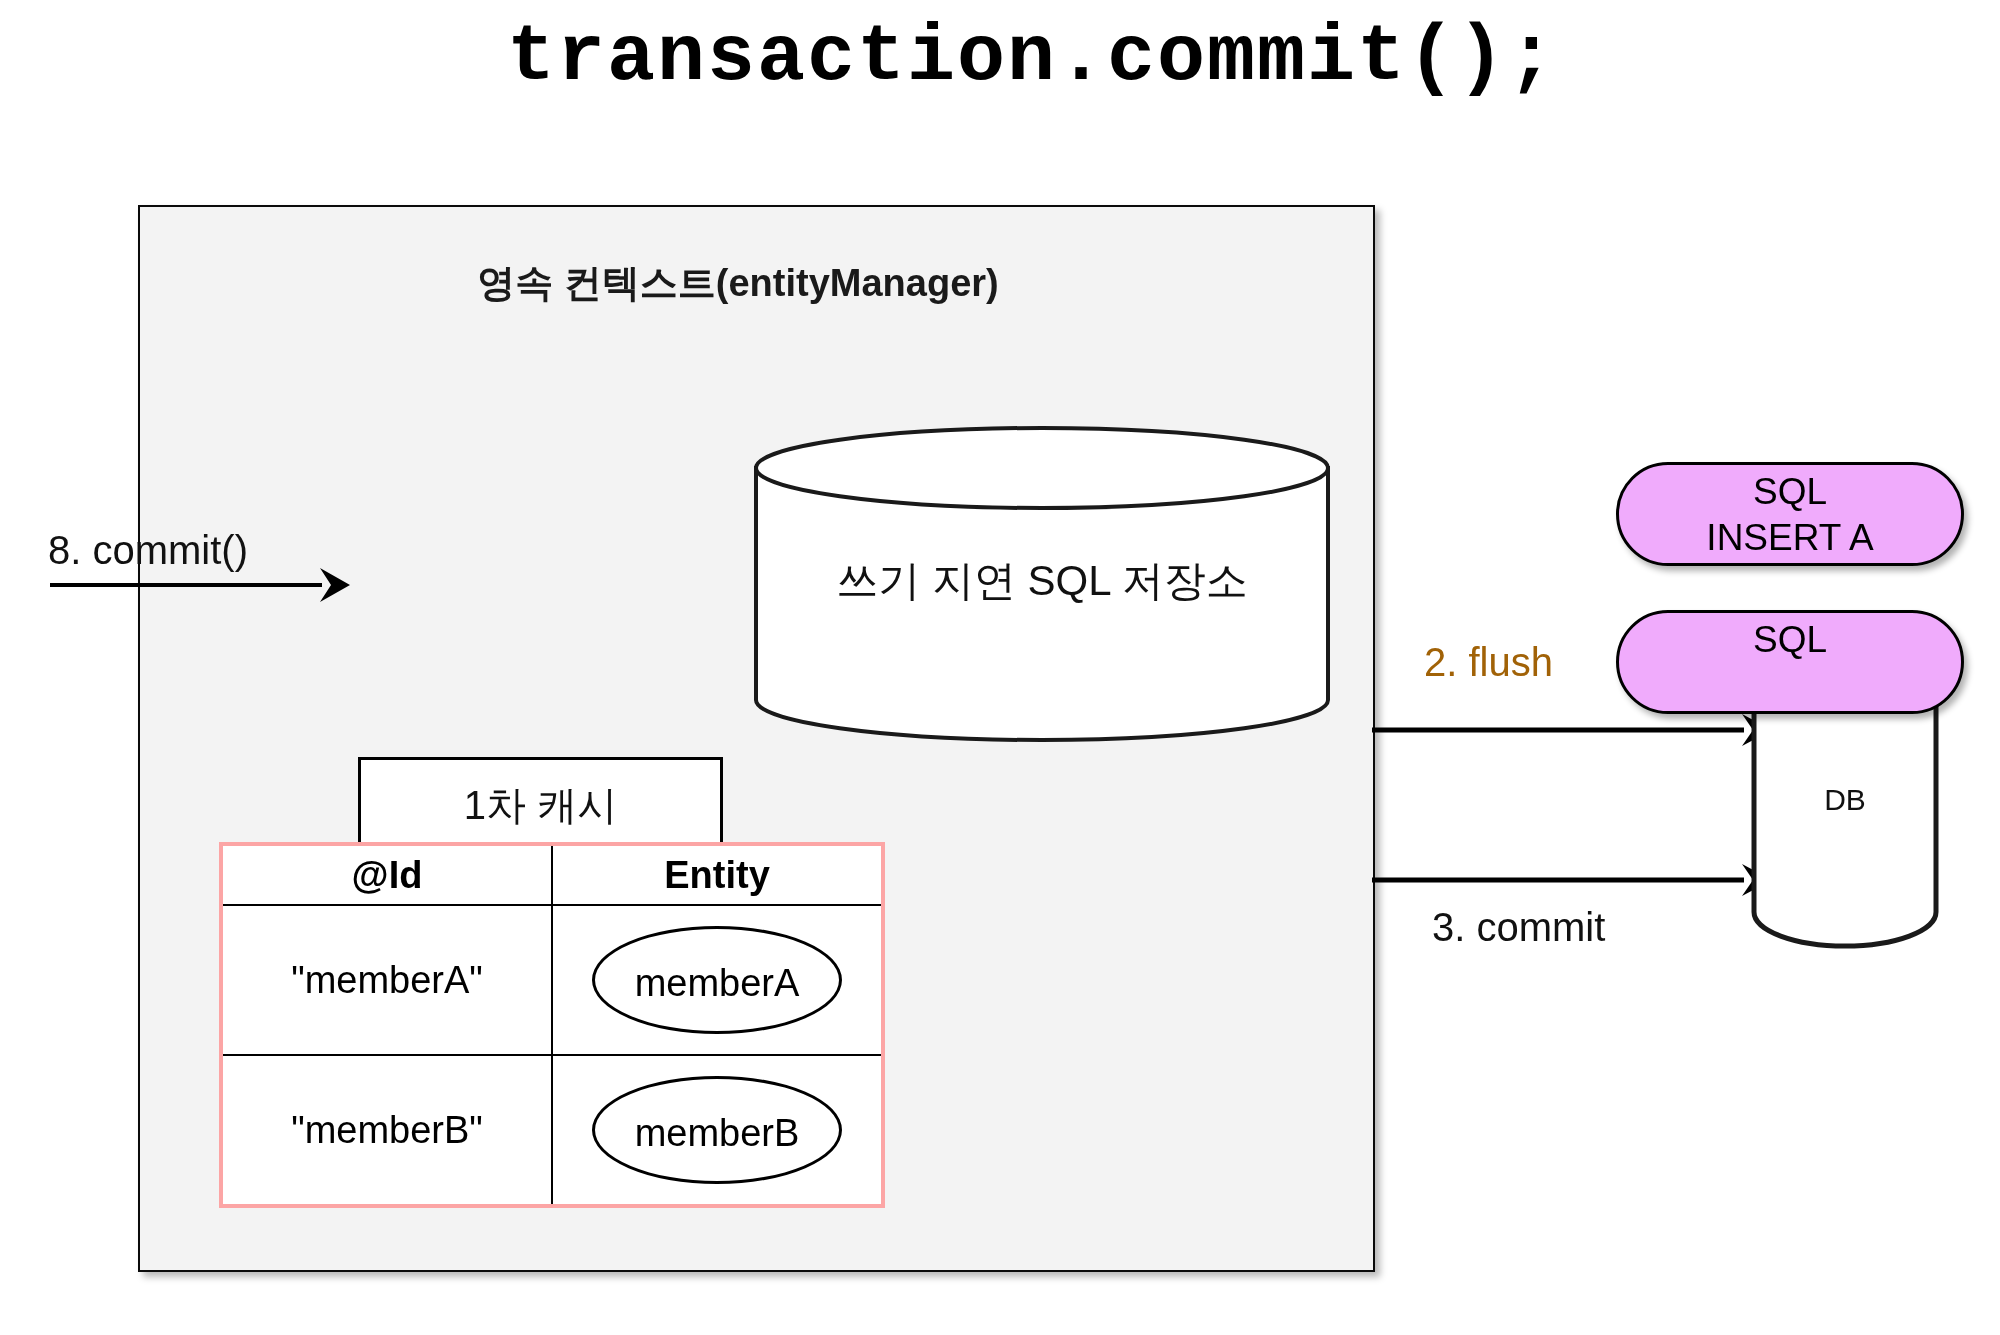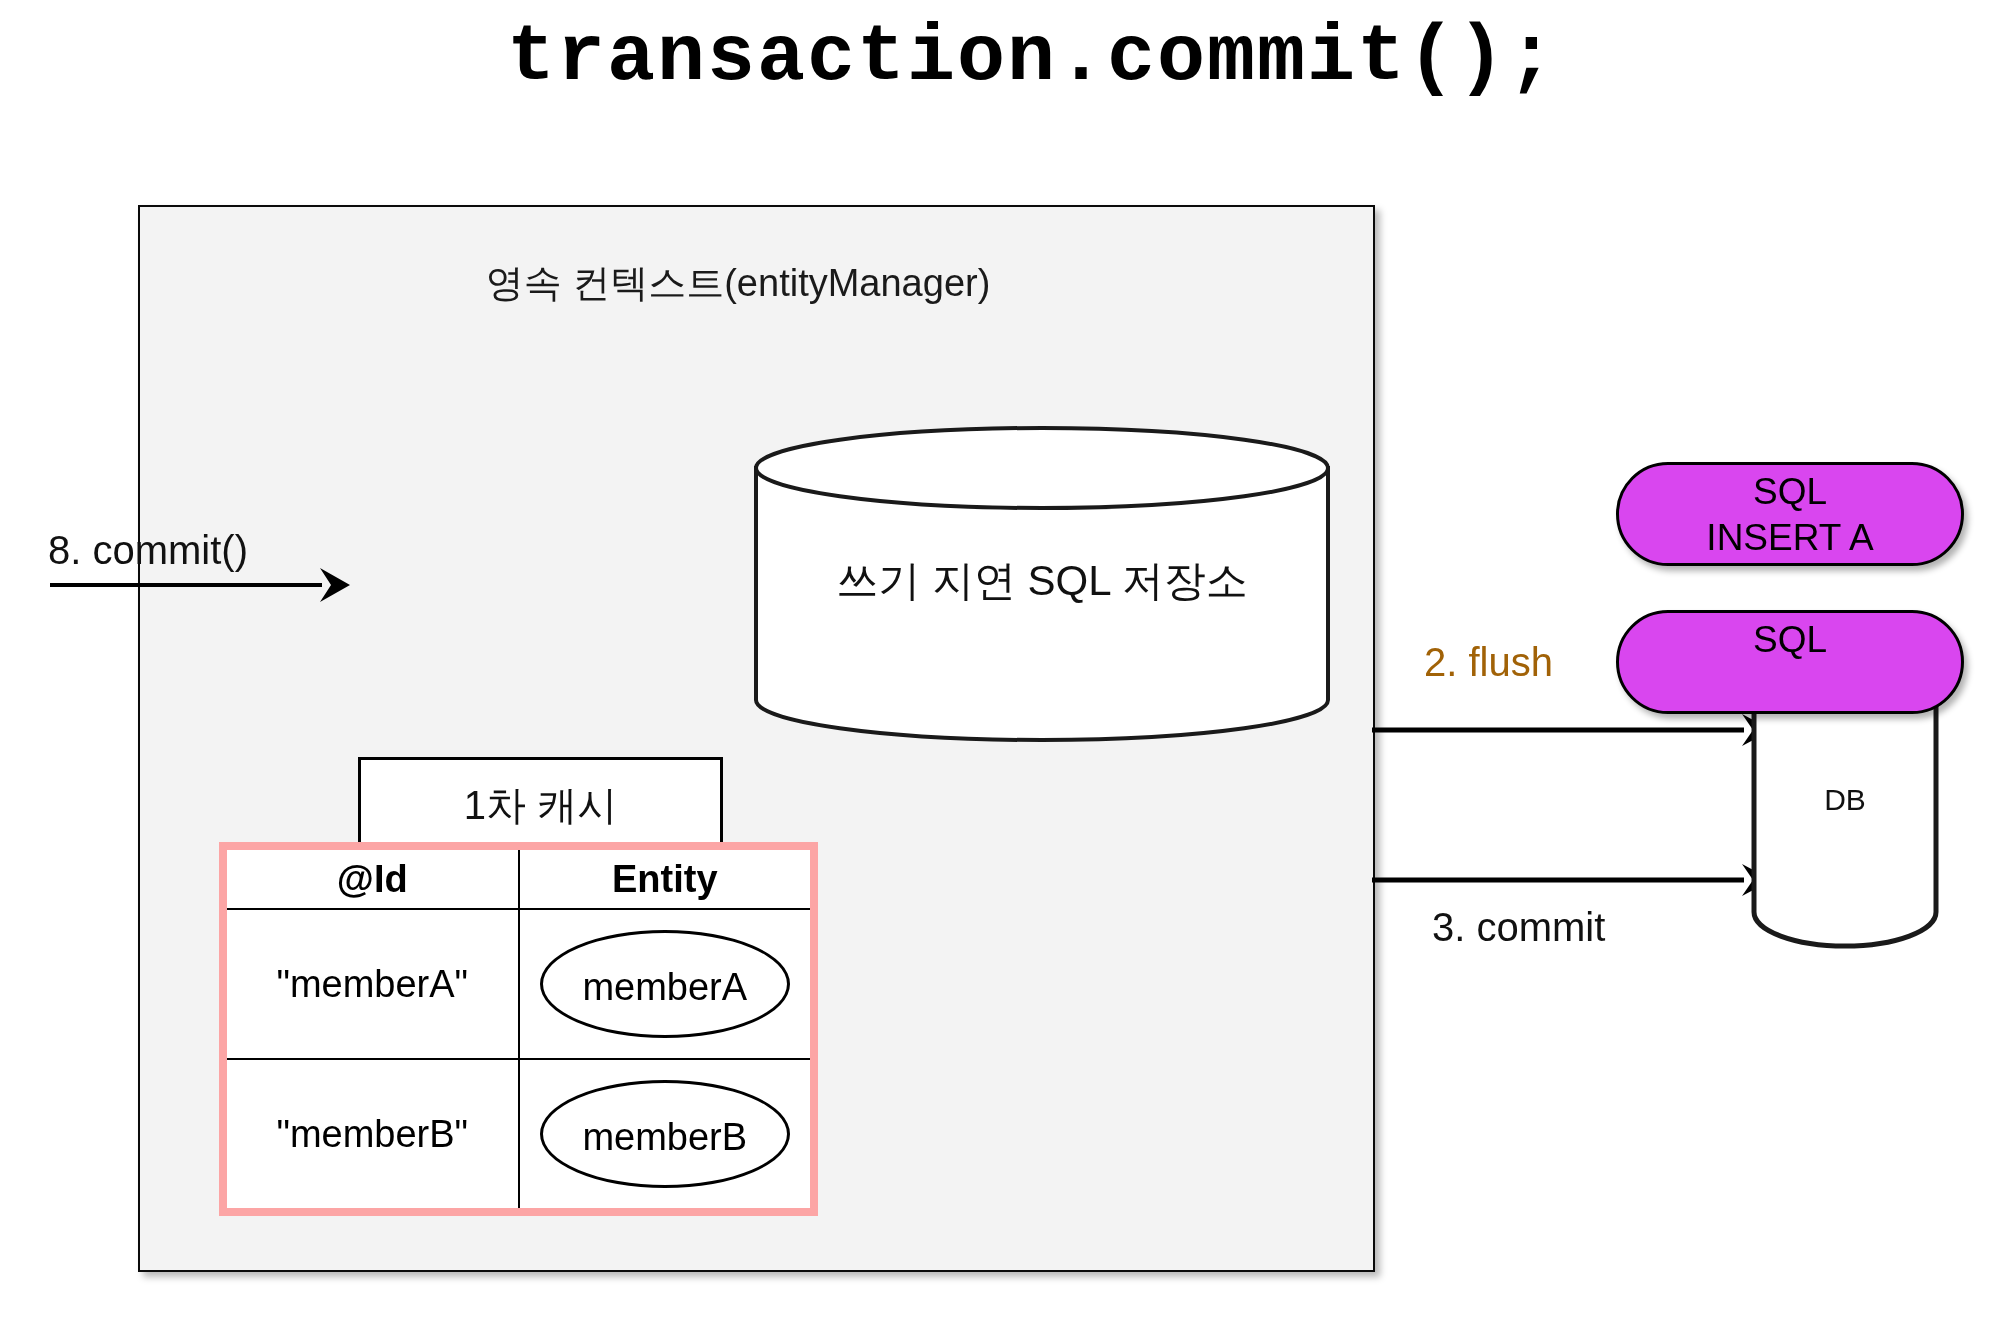--- a/index.html
+++ b/index.html
@@ -44,21 +44,21 @@
     box-sizing: border-box;
     box-shadow: 5px 5px 7px rgba(0,0,0,0.28);
   }
   #persistence-context-title {
     position: absolute;
     left: 138px;
     top: 258px;
     width: 1200px;
     text-align: center;
     font-size: 38px;
-    font-weight: normal;
+    font-weight: bold;
     color: #1a1a1a;
   }
 
   
   #sql-store-cylinder {
     position: absolute;
     left: 752px;
     top: 424px;
     width: 580px;
     height: 320px;
@@ -92,24 +92,24 @@
     width: 365px;
     text-align: center;
     font-size: 40px;
     color: #111111;
   }
 
   #cache-table {
     position: absolute;
     left: 219px;
     top: 842px;
-    width: 599px;
+    width: 666px;
     height: 354px;
     background: #ec4899;
-    border: 8px solid #fca5a5;
+    border: 4px solid #fca5a5;
     border-collapse: collapse;
     box-sizing: border-box;
     table-layout: fixed;
   }
   #cache-table td, #cache-table th {
     border: 2px solid #000000;
     text-align: center;
     vertical-align: middle;
     padding: 0;
     background: #ffffff;
@@ -152,21 +152,21 @@
     font-size: 40px;
     color: #111111;
     white-space: nowrap;
   }
 
   
   .sql-pill {
     position: absolute;
     width: 348px;
     height: 104px;
-    background: #d946ef;
+    background: #f0abfc;
     border: 3px solid #000000;
     border-radius: 54px;
     box-sizing: border-box;
     box-shadow: 4px 5px 6px rgba(0,0,0,0.30);
     text-align: center;
     font-size: 37px;
     line-height: 46px;
     padding-top: 4px;
   }
   #sql-pill-a { left: 1616px; top: 462px; z-index: 6; }

